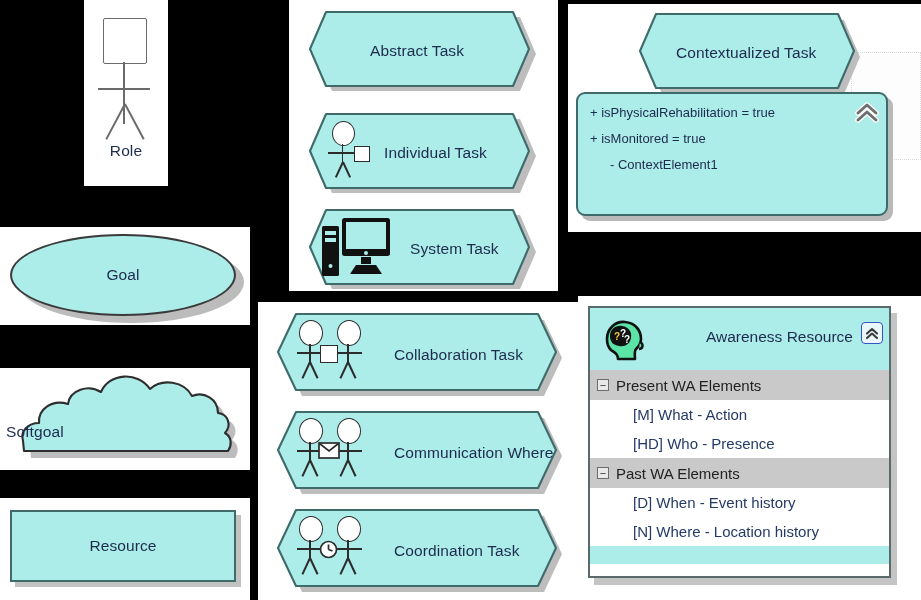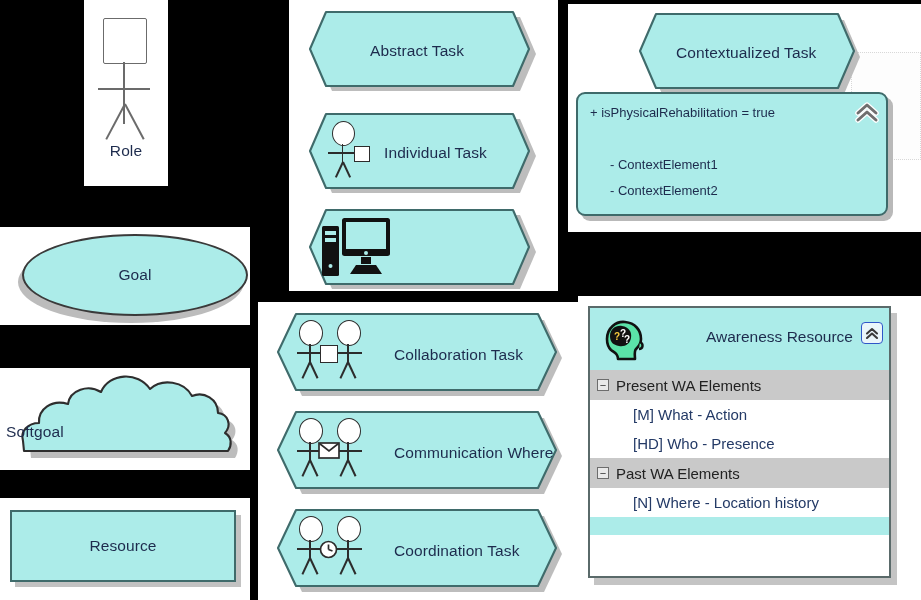--- a/index.html
+++ b/index.html
@@ -85,21 +85,21 @@
     <div class="role-body"></div>
     <div class="role-arms"></div>
     <div class="role-leg l"></div>
     <div class="role-leg r"></div>
   </div>
   <div class="role-label lbl">Role</div>
 </div>
 
 <div class="panel" style="left:0px;top:227px;width:250px;height:98px;">
   <div class="ellipse-shadow" style="left:18px;top:14px;width:226px;height:82px;"></div>
-  <div class="ellipse" style="left:22px;top:7px;width:226px;height:82px;">
+  <div class="ellipse" style="left:10px;top:7px;width:226px;height:82px;">
     <span class="lbl">Goal</span>
   </div>
 </div>
 
 <div class="panel" style="left:0px;top:368px;width:250px;height:102px;">
   <div class="cloudbox" style="left:6px;top:5px;width:240px;height:95px;">
     <svg width="240" height="95" viewBox="0 0 240 95">
       <g transform="translate(7,7)">
         <path d="M18 78 L222 78
                  C226 72 226 64 219 60
@@ -171,20 +171,21 @@
         <rect x="5" y="15" width="11" height="4" fill="#ACECE9"></rect>
         <rect x="5" y="22" width="11" height="4" fill="#ACECE9"></rect>
         <circle cx="10.5" cy="50" r="2" fill="#ACECE9"></circle>
         <rect x="22" y="2" width="48" height="38" rx="2.5" fill="#111"></rect>
         <rect x="26" y="6" width="40" height="27" fill="#ACECE9"></rect>
         <circle cx="46" cy="37" r="2" fill="#ACECE9"></circle>
         <rect x="41" y="41" width="10" height="7" fill="#111"></rect>
         <path d="M30 58 L62 58 L56 49 L36 49 Z" fill="#111"></path>
       </svg>
     </div>
+    <div class="hex-label lbl" style="left:112px;">System Task</div>
   </div>
 </div>
 
 <div class="panel" style="left:258px;top:302px;width:320px;height:298px;">
 
   <div class="hexbox" style="left:8px;top:10px;width:310px;height:86px;">
     <svg width="310" height="86" viewBox="0 0 310 86">
       <polygon points="36,8 278,8 296,46 278,84 36,84 18,46" fill="#bdbdbd"></polygon>
       <polygon points="30,2 272,2 290,40 272,78 30,78 12,40" fill="#ACECE9" stroke="#3f6b6b" stroke-width="2.1" stroke-linejoin="round"></polygon>
     </svg>
@@ -273,22 +274,22 @@
     <svg width="230" height="82" viewBox="0 0 230 82">
       <polygon points="26,8 208,8 224,45 208,82 26,82 10,45" fill="#bdbdbd"></polygon>
       <polygon points="20,2 202,2 218,39 202,76 20,76 4,39" fill="#ACECE9" stroke="#3f6b6b" stroke-width="2.1" stroke-linejoin="round"></polygon>
     </svg>
     <div class="hex-label lbl" style="left:40px;">Contextualized Task</div>
   </div>
 
   <div class="sh" style="left:13px;top:93px;width:312px;height:124px;border-radius:9px;"></div>
   <div class="attrbox" style="left:8px;top:88px;width:312px;height:124px;">
     <div class="attr-line" style="position:absolute;left:12px;top:11px;">+ isPhysicalRehabilitation = true</div>
+    <div class="attr-line" style="position:absolute;left:12px;top:37px;">+ isMonitored = true</div>
     <div class="attr-line" style="position:absolute;left:32px;top:63px;">- ContextElement1</div>
-    <div class="attr-line" style="position:absolute;left:32px;top:89px;">- ContextElement2</div>
     <div style="position:absolute;right:7px;top:8px;">
       <svg width="24" height="22" viewBox="0 0 24 22">
         <path d="M3 11 L12 3 L21 11" fill="none" stroke="#fff" stroke-width="5.5" stroke-linejoin="round" stroke-linecap="round"></path>
         <path d="M3 18 L12 10 L21 18" fill="none" stroke="#fff" stroke-width="5.5" stroke-linejoin="round" stroke-linecap="round"></path>
         <path d="M3 11 L12 3 L21 11" fill="none" stroke="#6f6f6f" stroke-width="3" stroke-linejoin="round" stroke-linecap="round"></path>
         <path d="M3 18 L12 10 L21 18" fill="none" stroke="#6f6f6f" stroke-width="3" stroke-linejoin="round" stroke-linecap="round"></path>
       </svg>
     </div>
   </div>
 </div>
@@ -326,17 +327,18 @@
       <span class="box">−</span>
       <span class="gl">Present WA Elements</span>
     </div>
     <div class="aw-item">[M] What - Action</div>
     <div class="aw-item">[HD] Who - Presence</div>
 
     <div class="aw-group">
       <span class="box">−</span>
       <span class="gl">Past WA Elements</span>
     </div>
+    <div class="aw-item">[D] When - Event history</div>
     <div class="aw-item">[N] Where - Location history</div>
 
     <div class="aw-foot"></div>
   </div>
 </div>
 
 </body></html>

